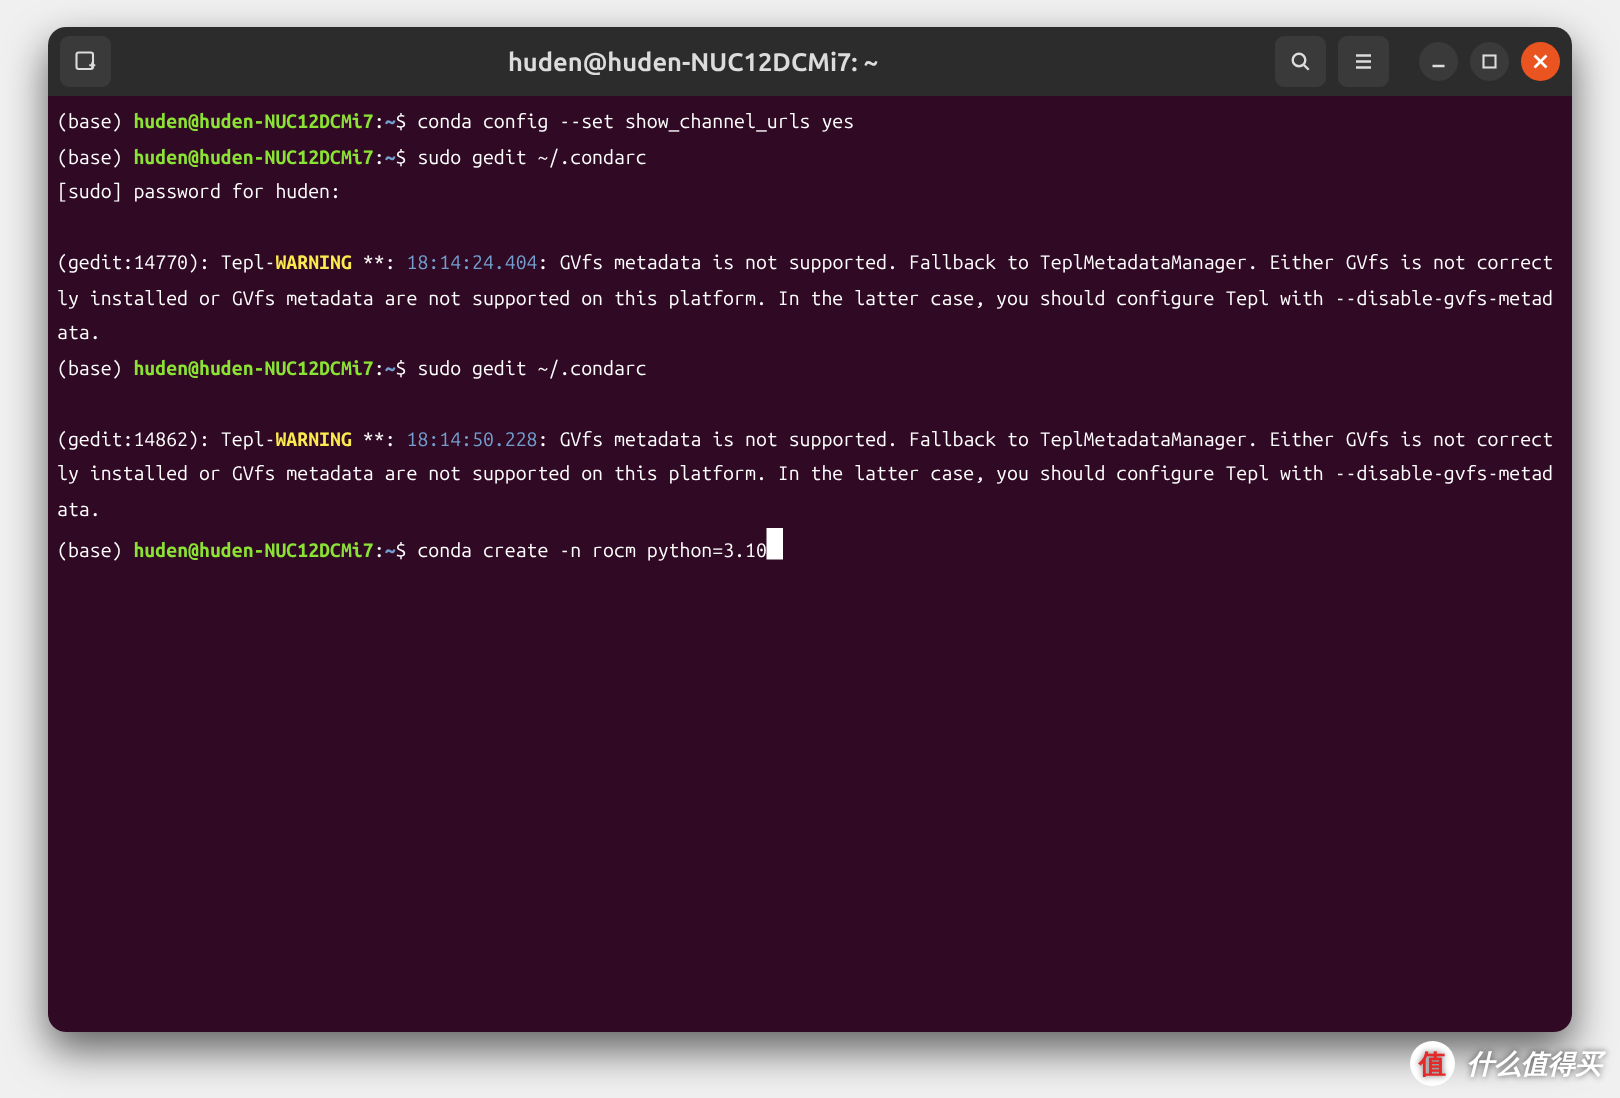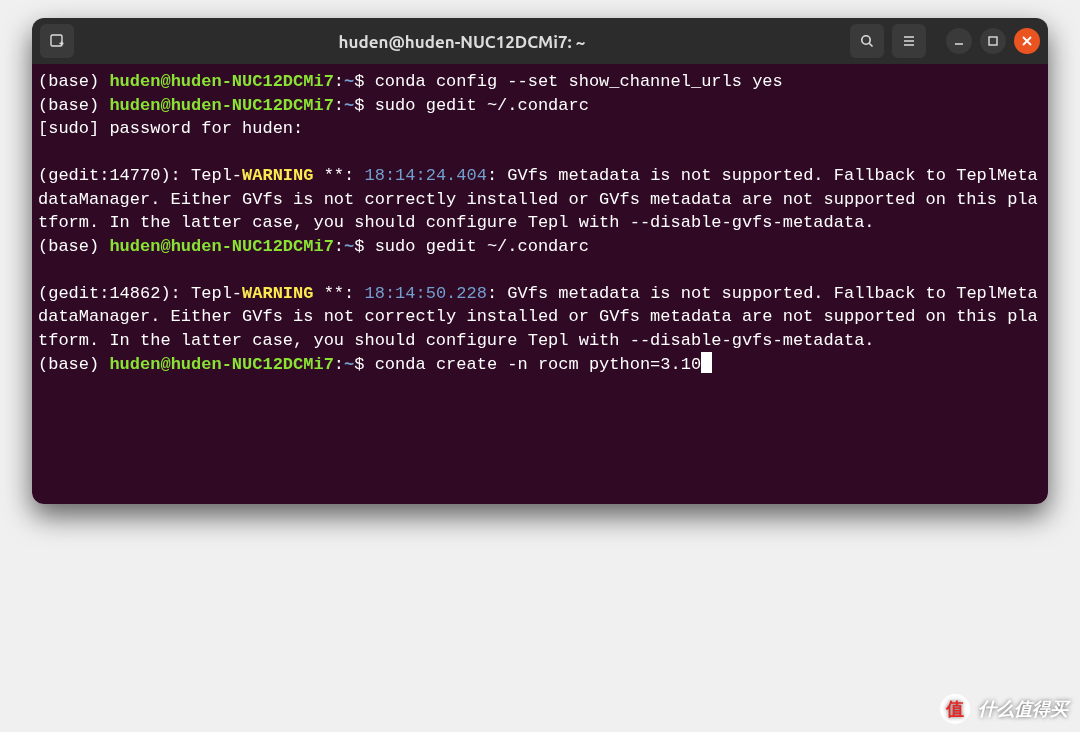--- a/index.html
+++ b/index.html
@@ -15,21 +15,21 @@
     width: 1080px;
     height: 732px;
     position: relative;
     background: #f0f0f0;
   }
   .terminal-window {
     position: absolute;
     left: 32px;
     top: 18px;
     width: 1016px;
-    height: 486px;
+    height: 670px;
     border-radius: 12px;
     overflow: hidden;
     box-shadow: 0 12px 28px rgba(0,0,0,0.6);
     display: flex;
     flex-direction: column;
   }
   .titlebar {
     height: 46px;
     background: #2c2c2c;
     display: flex;
@@ -71,26 +71,25 @@
     height: 26px;
     border-radius: 50%;
     background: #e95420;
   }
   .tb-spacer { width: 4px; }
   .terminal-body {
     flex: 1;
     background: #300a24;
     color: #ffffff;
     padding: 6px 6px;
-    font-size: 17px;
+    font-size: 13px;
     line-height: 23.5px;
     white-space: pre-wrap;
     word-break: break-all;
     overflow: hidden;
-    font-family: Liberation Mono, monospace;
   }
   .c-base   { color: #ffffff; }
   .c-green  { color: #8ae234; font-weight: bold; }
   .c-blue   { color: #729fcf; font-weight: bold; }
   .c-yellow { color: #fce94f; font-weight: bold; }
   .c-time   { color: #729fcf; }
   .cursor {
     display: inline-block;
     width: 10.5px;
     height: 21px;

